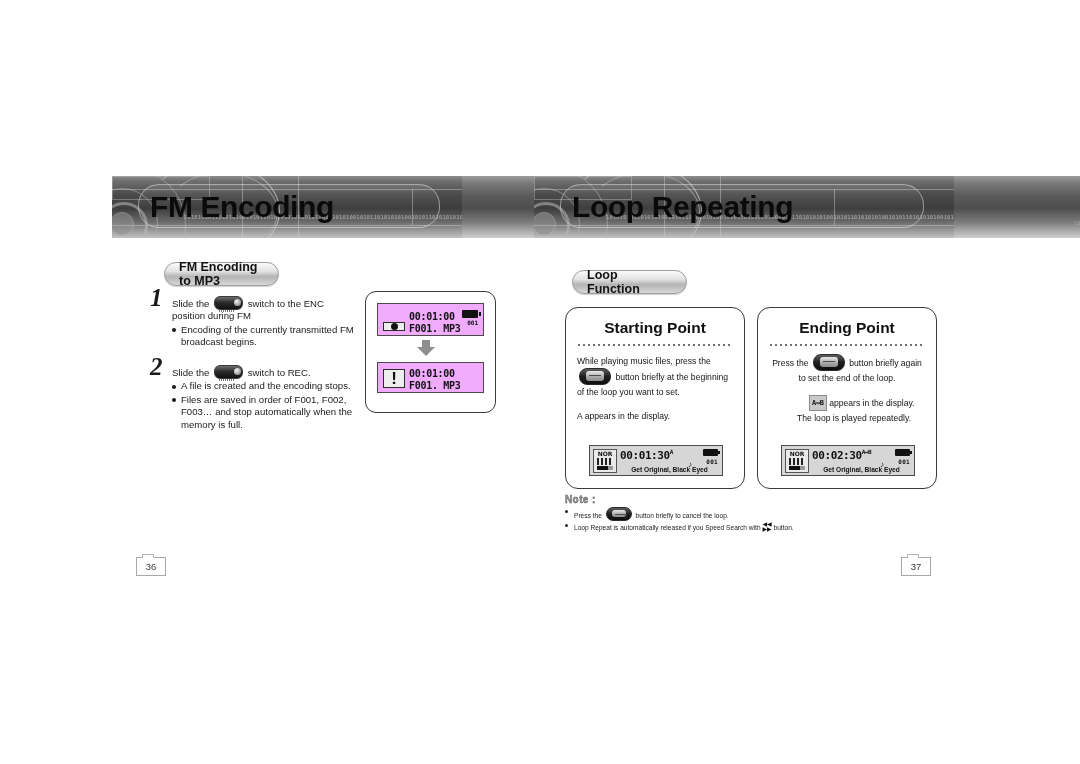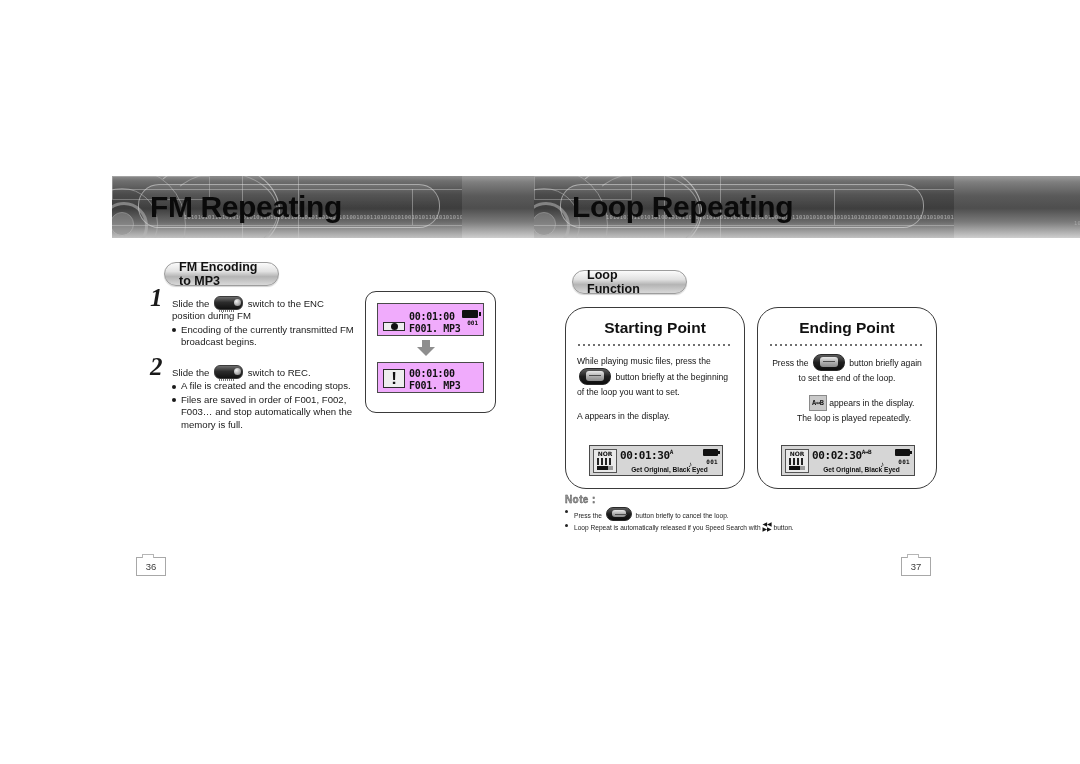--- a/index.html
+++ b/index.html
@@ -320,21 +320,21 @@
     border-top: 9px solid #8e8e8e;
   }
 
   
   .panel {
     position: absolute;
     top: 307px;
     width: 180px;
     height: 182px;
     border: 1.6px solid #3a3a3a;
-    border-radius: 21px;
+    border-radius: 13px;
     background: #fff;
     box-sizing: border-box;
   }
   #panel-start { left: 565px; }
   #panel-end   { left: 757px; }
   .panel-title {
     text-align: center;
     font-size: 15.5px;
     font-weight: bold;
     color: #111;
@@ -538,21 +538,21 @@
     <div class="arc1"></div>
     <div class="arc2"></div>
     <div class="hairline hl-a"></div>
     <div class="hairline hl-b"></div>
     <div class="hairline hl-c"></div>
     <div class="hairline hl-d"></div>
     <div class="hairline hl-e"></div>
     <div class="hl-f"></div>
     <div class="banner-shine"></div>
     <div class="binary">10101010110101010010101101010101001010110101010100101011010101010010101101010101001010110101010100101011010101010010101101010101</div>
-    <div class="banner-title">FM Repeating</div>
+    <div class="banner-title">FM Encoding</div>
   </div>
   <div class="banner-tail left">
     
   </div>
 
   <div class="tab-pill" id="tab-fm">
     <span>FM Encoding to MP3</span>
   </div>
 
   <div class="step" style="left:150px; top:296px; width:205px;">

